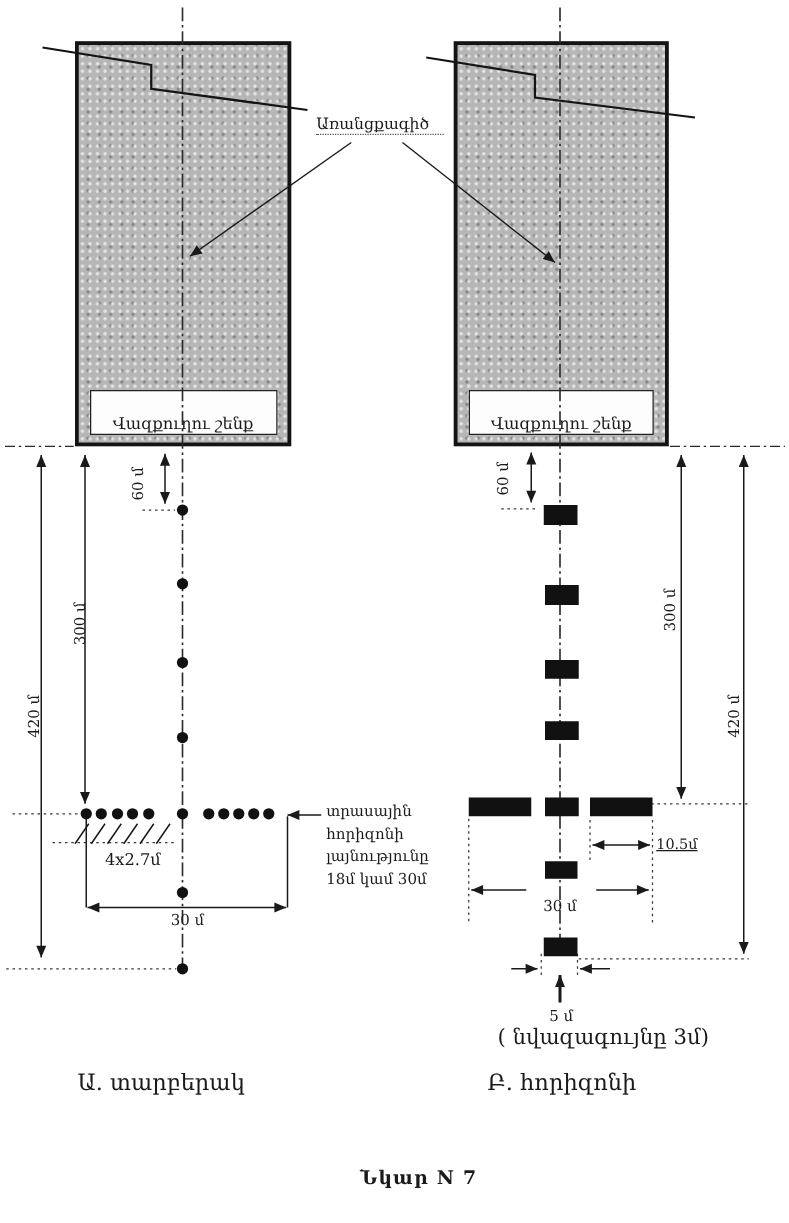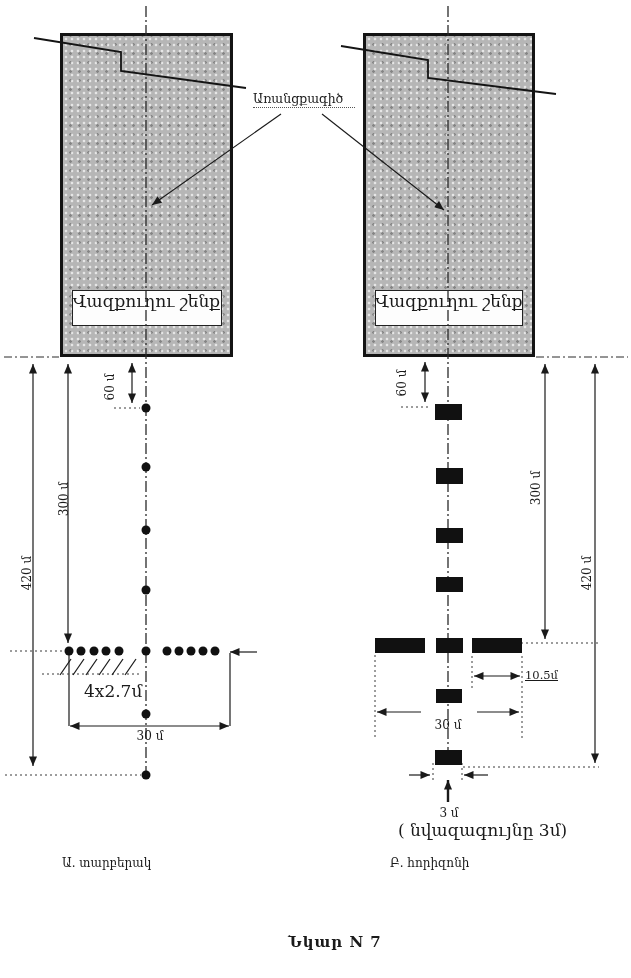--- a/index.html
+++ b/index.html
@@ -11,36 +11,36 @@
     position:absolute;top:33px;width:172px;height:324px;
     border:3px solid #141414;box-sizing:border-box;
     background-color:#b6b6b6;
     background-image:
       radial-gradient(circle, rgba(255,255,255,.65) 1px, transparent 1.7px),
       radial-gradient(circle, rgba(55,55,55,.38) 1px, transparent 1.6px);
     background-size:6px 6px, 9px 9px;
     background-position:0 0, 3px 4px;
   }
   .bldg-label{
-    position:absolute;left:50%;bottom:28px;transform:translateX(-50%);
+    position:absolute;left:50%;bottom:6px;transform:translateX(-50%);
     width:148px;height:34px;background:#fdfdfd;border:1.5px solid #222;
-    display:flex;align-items:flex-start;justify-content:center;
-    font-size:17px;white-space:nowrap;
+    display:flex;align-items:flex-end;justify-content:center;
+    font-size:13px;white-space:nowrap;
   }
   .dimv{  
     position:absolute;width:48px;text-align:center;font-size:12px;
     transform:rotate(-90deg);white-space:nowrap;
   }
   .lbl{position:absolute;font-size:12px;white-space:nowrap;}
   .axis-lbl{
     position:absolute;left:253px;top:91px;width:102px;text-align:left;
     font-size:12.5px;border-bottom:1px dotted #555;padding-bottom:1px;white-space:nowrap;
   }
   .note{position:absolute;left:261px;top:640px;font-size:12px;line-height:18px;}
-  .caption{position:absolute;top:856px;font-size:12px;white-space:nowrap;}
+  .caption{position:absolute;top:856px;font-size:18px;white-space:nowrap;}
   .figcap{position:absolute;left:288px;top:933px;font-size:15px;font-weight:600;
     letter-spacing:1px;white-space:nowrap;}
   svg{position:absolute;left:0;top:0;pointer-events:none;}
 </style>
 </head>
 <body>
 
 <div id="canvas">
 
   <div class="building" style="left:60px;width:173px;">
@@ -158,29 +158,35 @@
       <rect x="436" y="689" width="26" height="14"></rect>
       <rect x="435" y="750" width="27" height="15"></rect>
     </g>
   </svg>
 
   <div class="axis-lbl">Առանցքագիծ</div>
 
   <div class="dimv" style="left:3px;top:566px;">420 մ</div>
   <div class="dimv" style="left:40px;top:492px;">300 մ</div>
   <div class="dimv" style="left:86px;top:380px;">60 մ</div>
-  <div class="lbl" style="left:84px;top:681px;font-size:17px;">4x2.7մ</div>
+  <div class="lbl" style="left:84px;top:681px;font-size:13px;">4x2.7մ</div>
   <div class="lbl" style="left:120px;top:729px;width:60px;text-align:center;">30 մ</div>
 
+  <div class="note">
+    <div>տրասային</div>
+    <div>հորիզոնի</div>
+    <div>լայնությունը</div>
+    <div>18մ կամ 30մ</div>
+  </div>
 
   <div class="dimv" style="left:378px;top:376px;">60 մ</div>
   <div class="dimv" style="left:512px;top:481px;">300 մ</div>
   <div class="dimv" style="left:563px;top:566px;">420 մ</div>
   <div class="lbl" style="left:525px;top:668px;font-size:11.5px;text-decoration:underline;">10.5մ</div>
   <div class="lbl" style="left:424px;top:718px;width:48px;text-align:center;">30 մ</div>
-  <div class="lbl" style="left:437px;top:806px;width:24px;text-align:center;">3 մ</div>
+  <div class="lbl" style="left:437px;top:806px;width:24px;text-align:center;">5 մ</div>
   <div class="lbl" style="left:398px;top:820px;font-size:17px;">( նվազագույնը 3մ)</div>
 
   <div class="caption" style="left:62px;">Ա. տարբերակ</div>
   <div class="caption" style="left:390px;">Բ. հորիզոնի</div>
   <div class="figcap">Նկար N 7</div>
 
 </div>
 
 </body></html>

